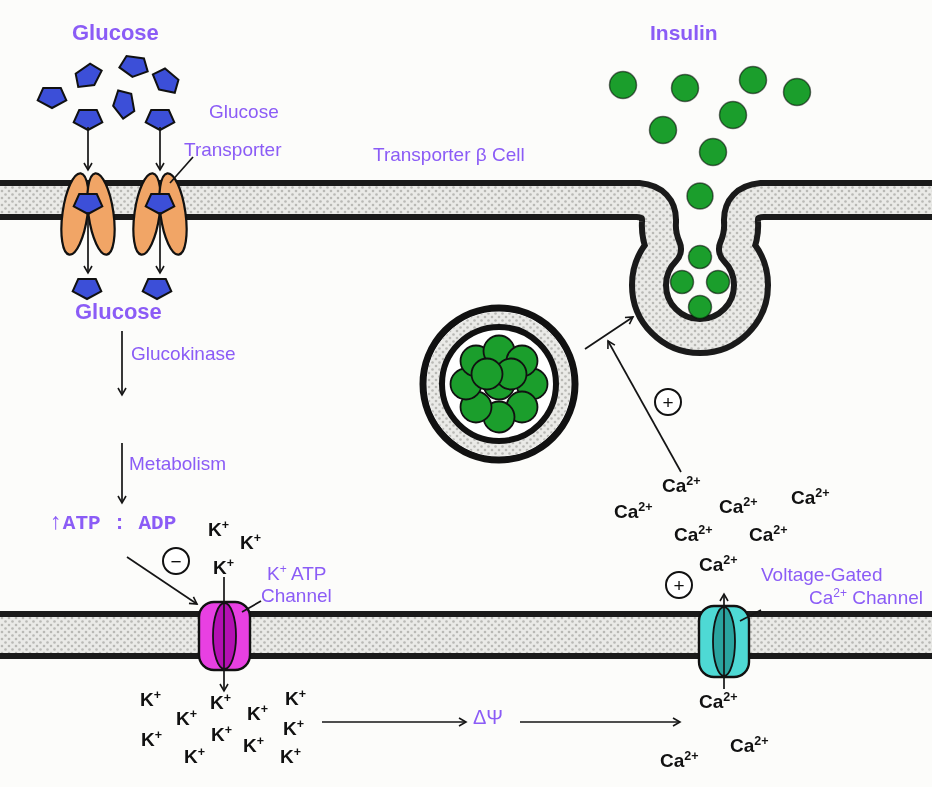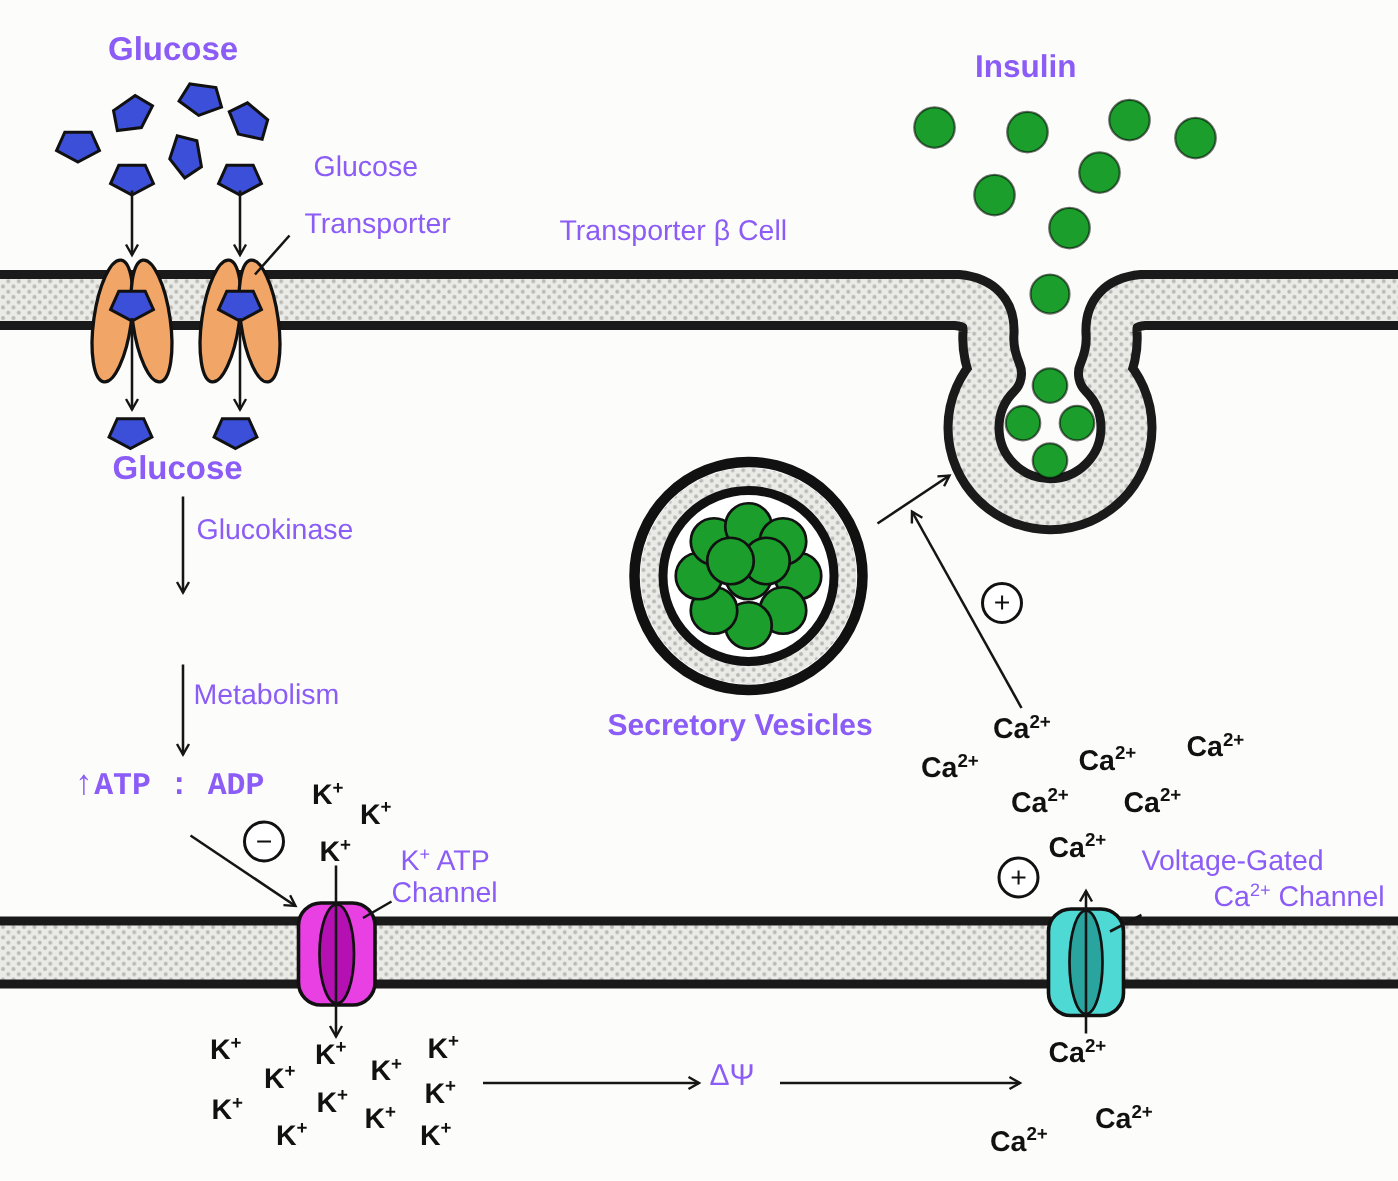--- a/index.html
+++ b/index.html
@@ -154,42 +154,41 @@
       <line x1="681" y1="472" x2="608" y2="341" marker-end="url(#ah)"></line>
       <line x1="585" y1="349" x2="633" y2="317" marker-end="url(#ah)"></line>
       <line x1="193" y1="157" x2="170" y2="183"></line>
       <line x1="261" y1="601" x2="242" y2="612"></line>
       <line x1="761" y1="610" x2="740" y2="621"></line>
     </g>
   </svg>
 
   <div class="lbl b s22" style="left:72px;top:21px;">Glucose</div>
   <div class="lbl s19" style="left:209px;top:102px;">Glucose</div>
-  <div class="lbl s19" style="left:184px;top:140px;margin-left:19px;">Transporter</div>
+  <div class="lbl s19" style="left:184px;top:140px;">Transporter</div>
   <div class="lbl s19" style="left:373px;top:145px;">Transporter β Cell</div>
-  <div class="lbl b s21" style="left:650px;top:22px;margin-top:12px;">Insulin</div>
+  <div class="lbl b s21" style="left:650px;top:22px;">Insulin</div>
   <div class="lbl b s22" style="left:75px;top:300px;">Glucose</div>
   <div class="lbl s19" style="left:131px;top:344px;">Glucokinase</div>
   <div class="lbl s19" style="left:129px;top:454px;">Metabolism</div>
 
   <div class="lbl b s21" style="left:49px;top:511px;font-family:Liberation Mono, monospace;">
     <span class="atp-arrow">↑</span><span>ATP : ADP</span>
   </div>
 
   <div class="lbl s19" style="left:267px;top:563px;">
     <span>K</span><sup>+</sup><span> ATP</span>
   </div>
   <div class="lbl s19" style="left:261px;top:586px;">Channel</div>
 
   <div class="lbl s19" style="left:761px;top:565px;">Voltage-Gated</div>
   <div class="lbl s19" style="left:765px;top:587px;margin-left:44px;">
     <span>Ca</span><sup>2+</sup><span> Channel</span>
   </div>
 
-  <div class="lbl b s20" style="left:405px;top:474px;">Secretory Vesicles</div>
   <div class="lbl s20" style="left:473px;top:707px;">ΔΨ</div>
 
   <div id="ion-layer">
       <span class="ion" style="left: 208px; top: 518px;"><span>K</span><sup>+</sup></span>
       <span class="ion" style="left: 240px; top: 531px;"><span>K</span><sup>+</sup></span>
       <span class="ion" style="left: 213px; top: 556px;"><span>K</span><sup>+</sup></span>
       <span class="ion" style="left: 140px; top: 688px;"><span>K</span><sup>+</sup></span>
       <span class="ion" style="left: 210px; top: 691px;"><span>K</span><sup>+</sup></span>
       <span class="ion" style="left: 285px; top: 687px;"><span>K</span><sup>+</sup></span>
       <span class="ion" style="left: 176px; top: 707px;"><span>K</span><sup>+</sup></span>

